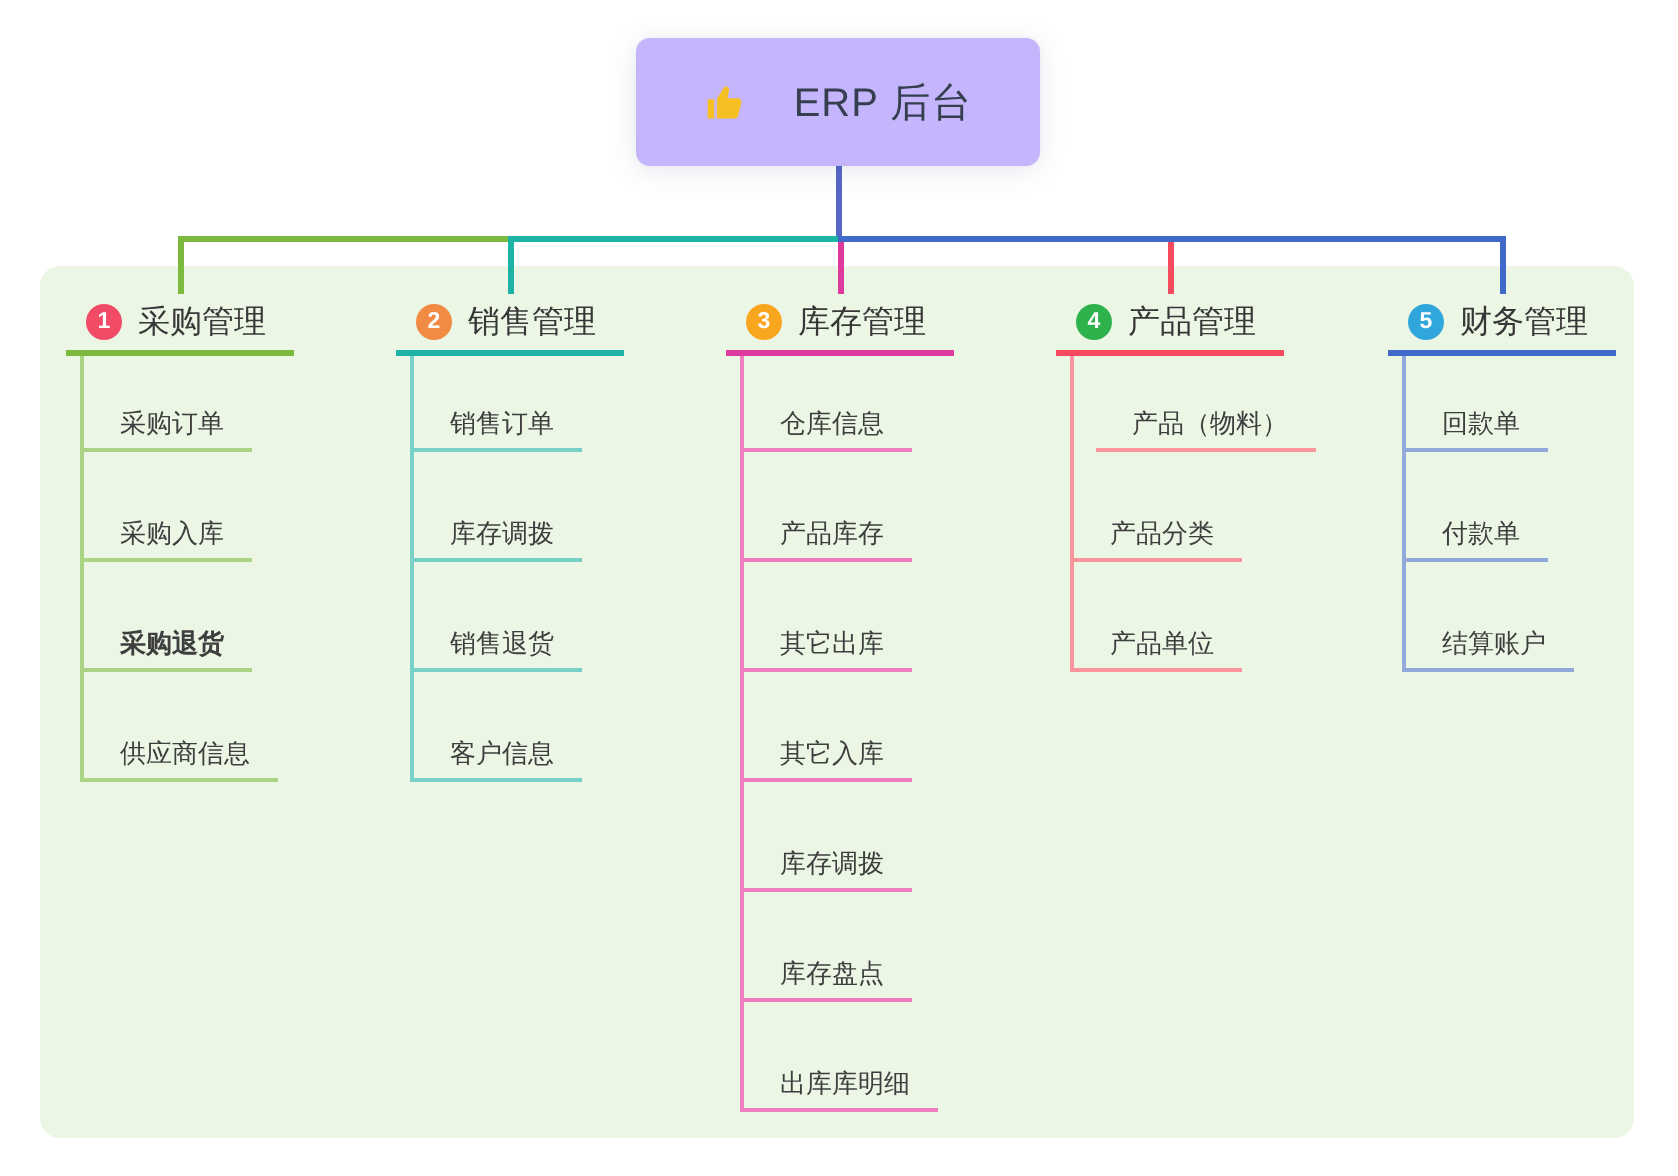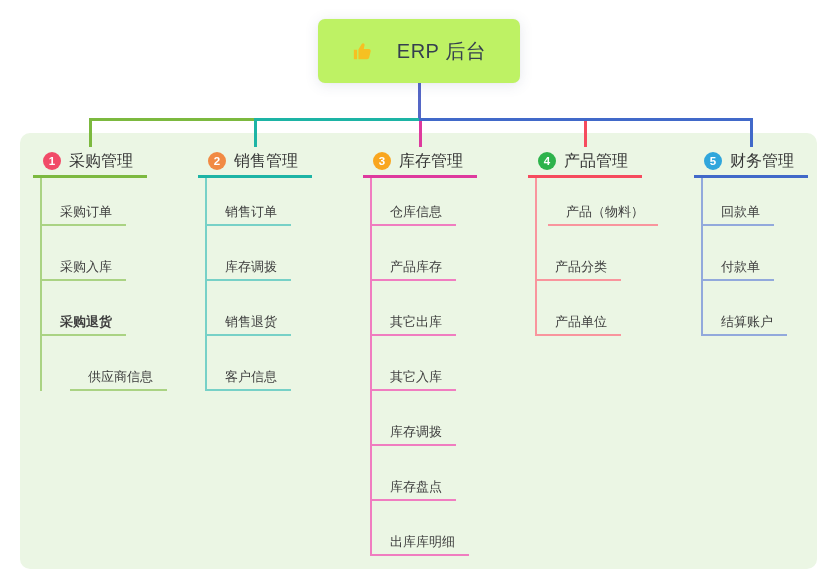--- a/index.html
+++ b/index.html
@@ -4,21 +4,21 @@
 <style>
   html,body { margin:0; padding:0; }
   body {
     width:839px; height:588px; background:#ffffff; overflow:hidden;
     font-family:"Liberation Sans","DejaVu Sans",sans-serif; position:relative;
   }
   .canvas { position:absolute; inset:0; }
 
   .root-card {
     position:absolute; left:318px; top:19px; width:202px; height:64px;
-    background:#bef264; border-radius:7px;
+    background:#c4b5fd; border-radius:7px;
     box-shadow:0 2px 14px rgba(60,80,120,.13), 0 0 2px rgba(0,0,0,.04);
     display:flex; align-items:center; justify-content:center; gap:23px;
     font-size:20px; color:#353f4f; letter-spacing:.5px;
   }
   .root-icon svg { display:block; }
 
   .panel {
     position:absolute; left:20px; top:133px; width:797px; height:436px;
     background:#ebf6e4; border-radius:10px;
   }
@@ -88,21 +88,21 @@
     <div class="children" style="border-left-color: rgb(170, 211, 131);">
           <div class="child-row" style="border-bottom-color: rgb(170, 211, 131);">
             <span>采购订单</span>
           </div>
           <div class="child-row" style="border-bottom-color: rgb(170, 211, 131);">
             <span>采购入库</span>
           </div>
           <div class="child-row" style="border-bottom-color: rgb(170, 211, 131); font-weight: bold;">
             <span>采购退货</span>
           </div>
-          <div class="child-row" style="border-bottom-color: rgb(170, 211, 131); margin-left: 28px;">
+          <div class="child-row" style="border-bottom-color: rgb(170, 211, 131);">
             <span>供应商信息</span>
           </div>
         </div>
   </div>
       <div class="branch" style="left: 198px;">
     <div class="branch-title" style="border-bottom-color: rgb(29, 180, 165);">
       <span class="badge" style="background: rgb(241, 138, 67);">2</span>
       <span class="branch-label">销售管理</span>
     </div>
     <div class="children" style="border-left-color: rgb(119, 209, 199);">

